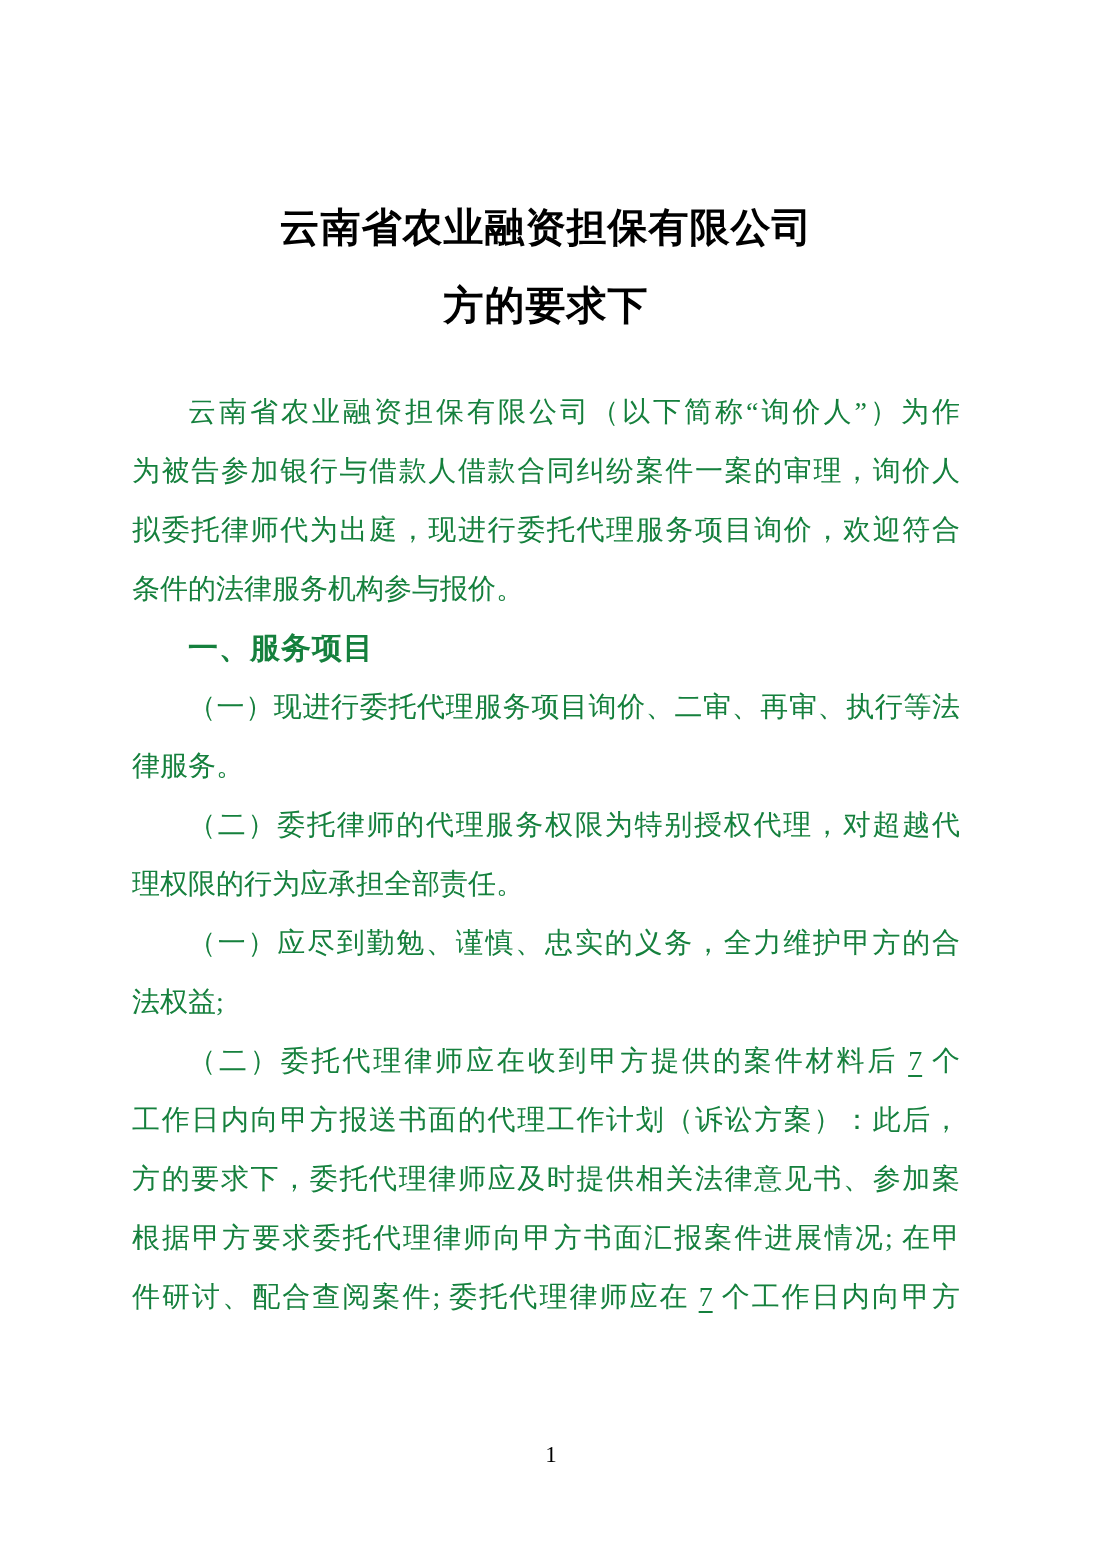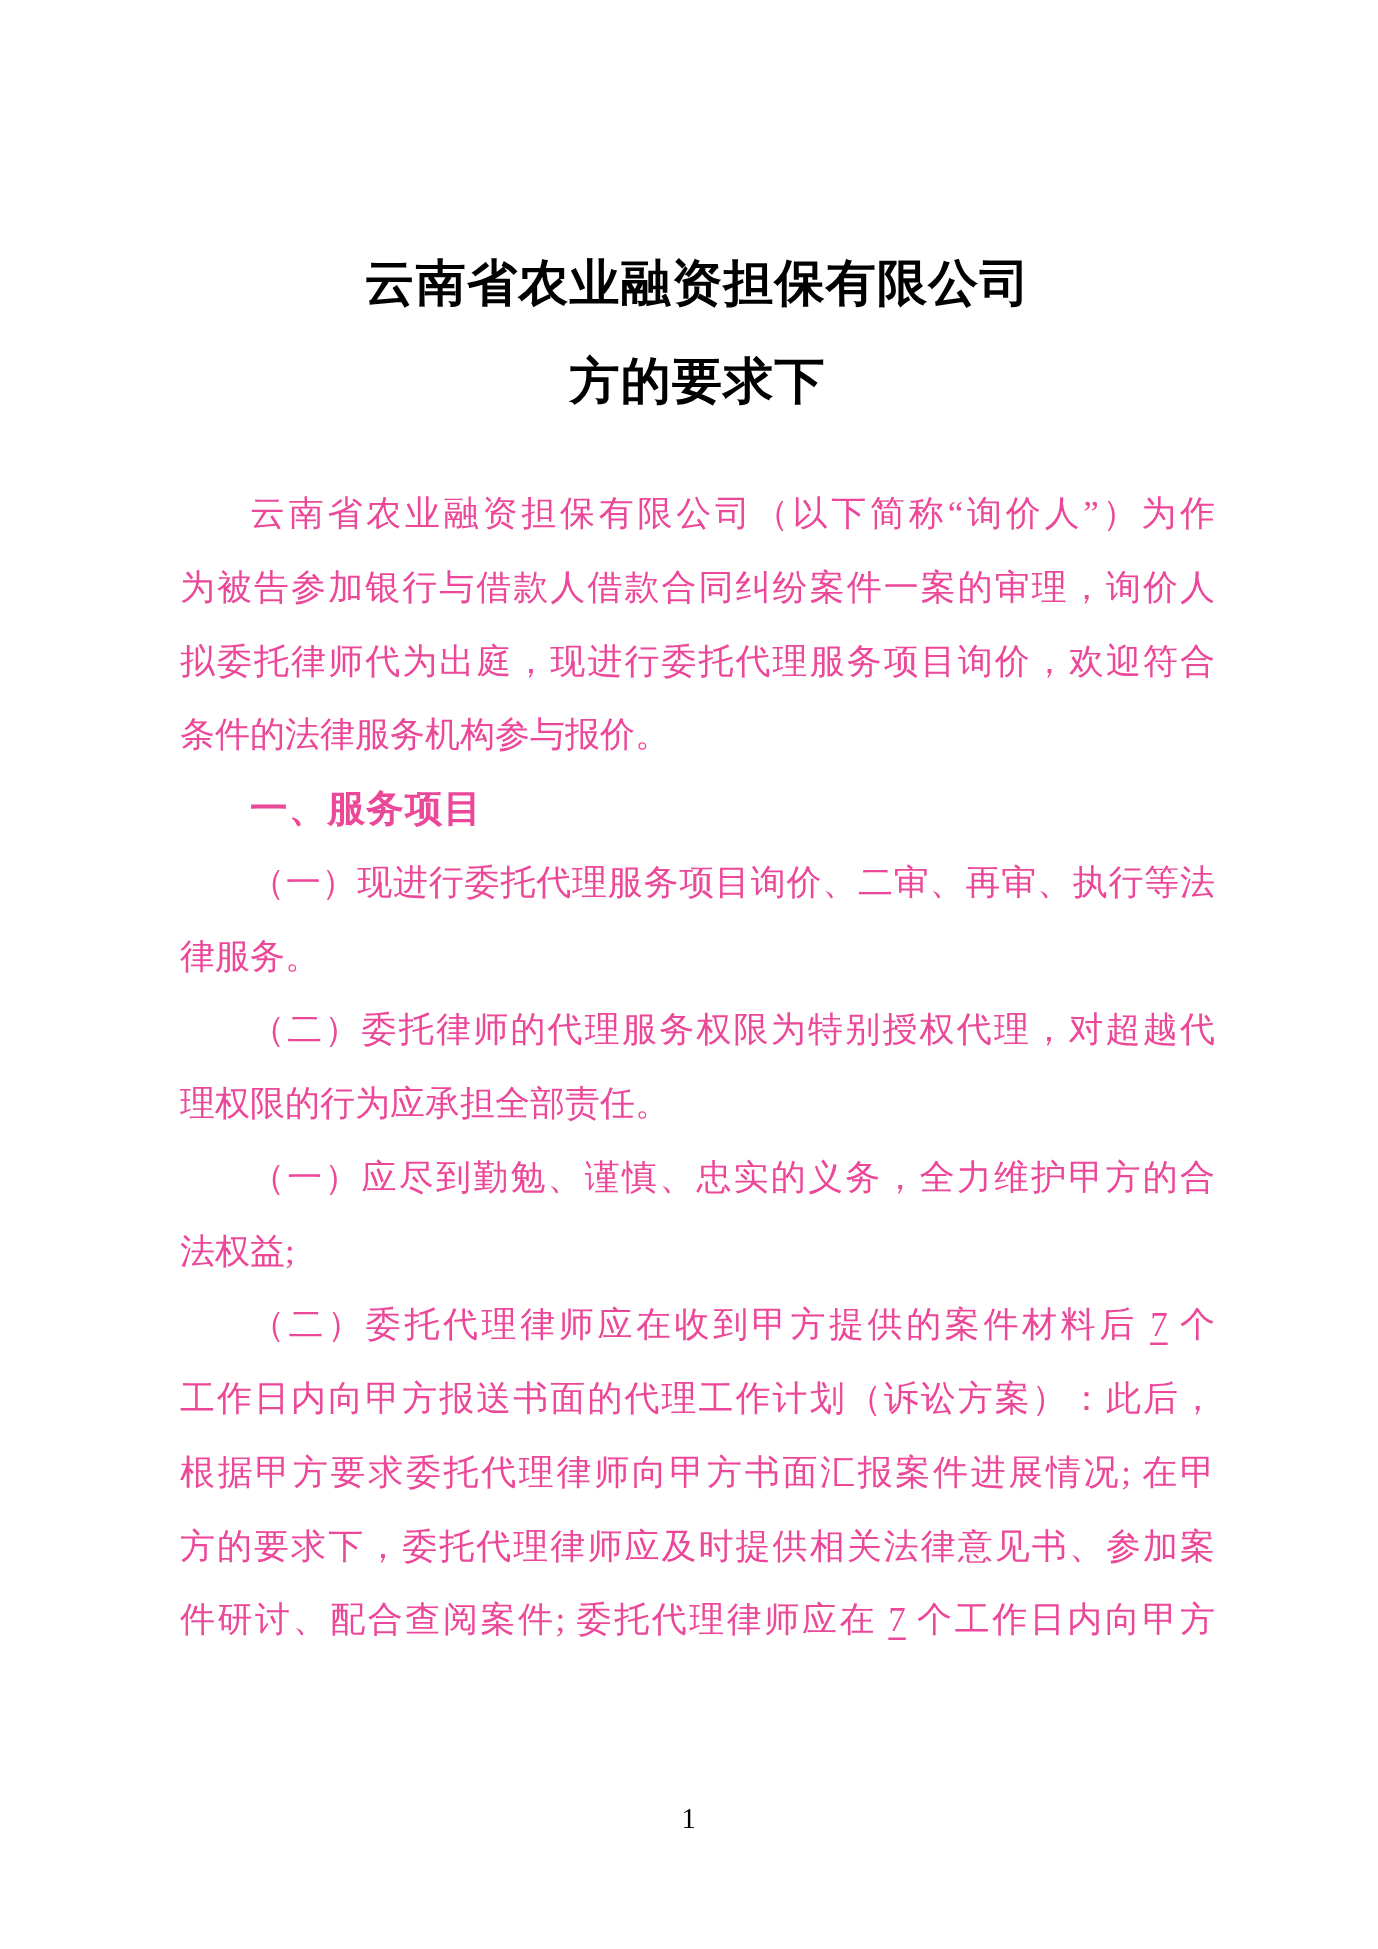--- a/index.html
+++ b/index.html
@@ -10,39 +10,39 @@
   .page {
     position: relative;
     width: 1102px;
     height: 1559px;
     background: #ffffff;
     overflow: hidden;
     color: #000000;
   }
   .content {
     position: absolute;
-    left: 144px;
+    left: 132px;
     top: 188px;
     width: 828px;
   }
   .doc-title {
     font-family: "Liberation Sans", "DejaVu Sans", sans-serif;
     font-weight: bold;
     font-size: 40px;
     line-height: 78px;
     text-align: center;
     letter-spacing: 1px;
     color: #000000;
   }
   .body-block {
     margin-top: 38px;
     font-family: "Liberation Serif", "DejaVu Serif", serif;
     font-size: 28px;
     line-height: 59px;
-    color: #ec4899;
+    color: #15803d;
   }
   .line {
     text-align: justify;
     text-align-last: justify;
   }
   .line.short {
     text-align: right;
     text-align-last: left;
   }
   .indent {
@@ -99,22 +99,22 @@
       <div class="line indent">（二）委托律师的代理服务权限为特别授权代理，对超越代</div>
       <div class="line short">理权限的行为应承担全部责任。</div>
 
 
       <div class="line indent">（一）应尽到勤勉、谨慎、忠实的义务，全力维护甲方的合</div>
       <div class="line short">法权益;</div>
 
       <div class="line indent"><span>（二）委托代理律师应在收到甲方提供的案件材料后 </span><span class="u-num">7</span><span> 个</span></div>
 
       <div class="line">工作日内向甲方报送书面的代理工作计划（诉讼方案）：此后，</div>
+      <div class="line">方的要求下，委托代理律师应及时提供相关法律意见书、参加案</div>
       <div class="line">根据甲方要求委托代理律师向甲方书面汇报案件进展情况; 在甲</div>
-      <div class="line">方的要求下，委托代理律师应及时提供相关法律意见书、参加案</div>
 
       <div class="line"><span>件研讨、配合查阅案件; 委托代理律师应在 </span><span class="u-num">7</span><span> 个工作日内向甲方</span></div>
 
     </div>
   </div>
 
   <div class="page-footer">1</div>
 </div>
 
 </body></html>

